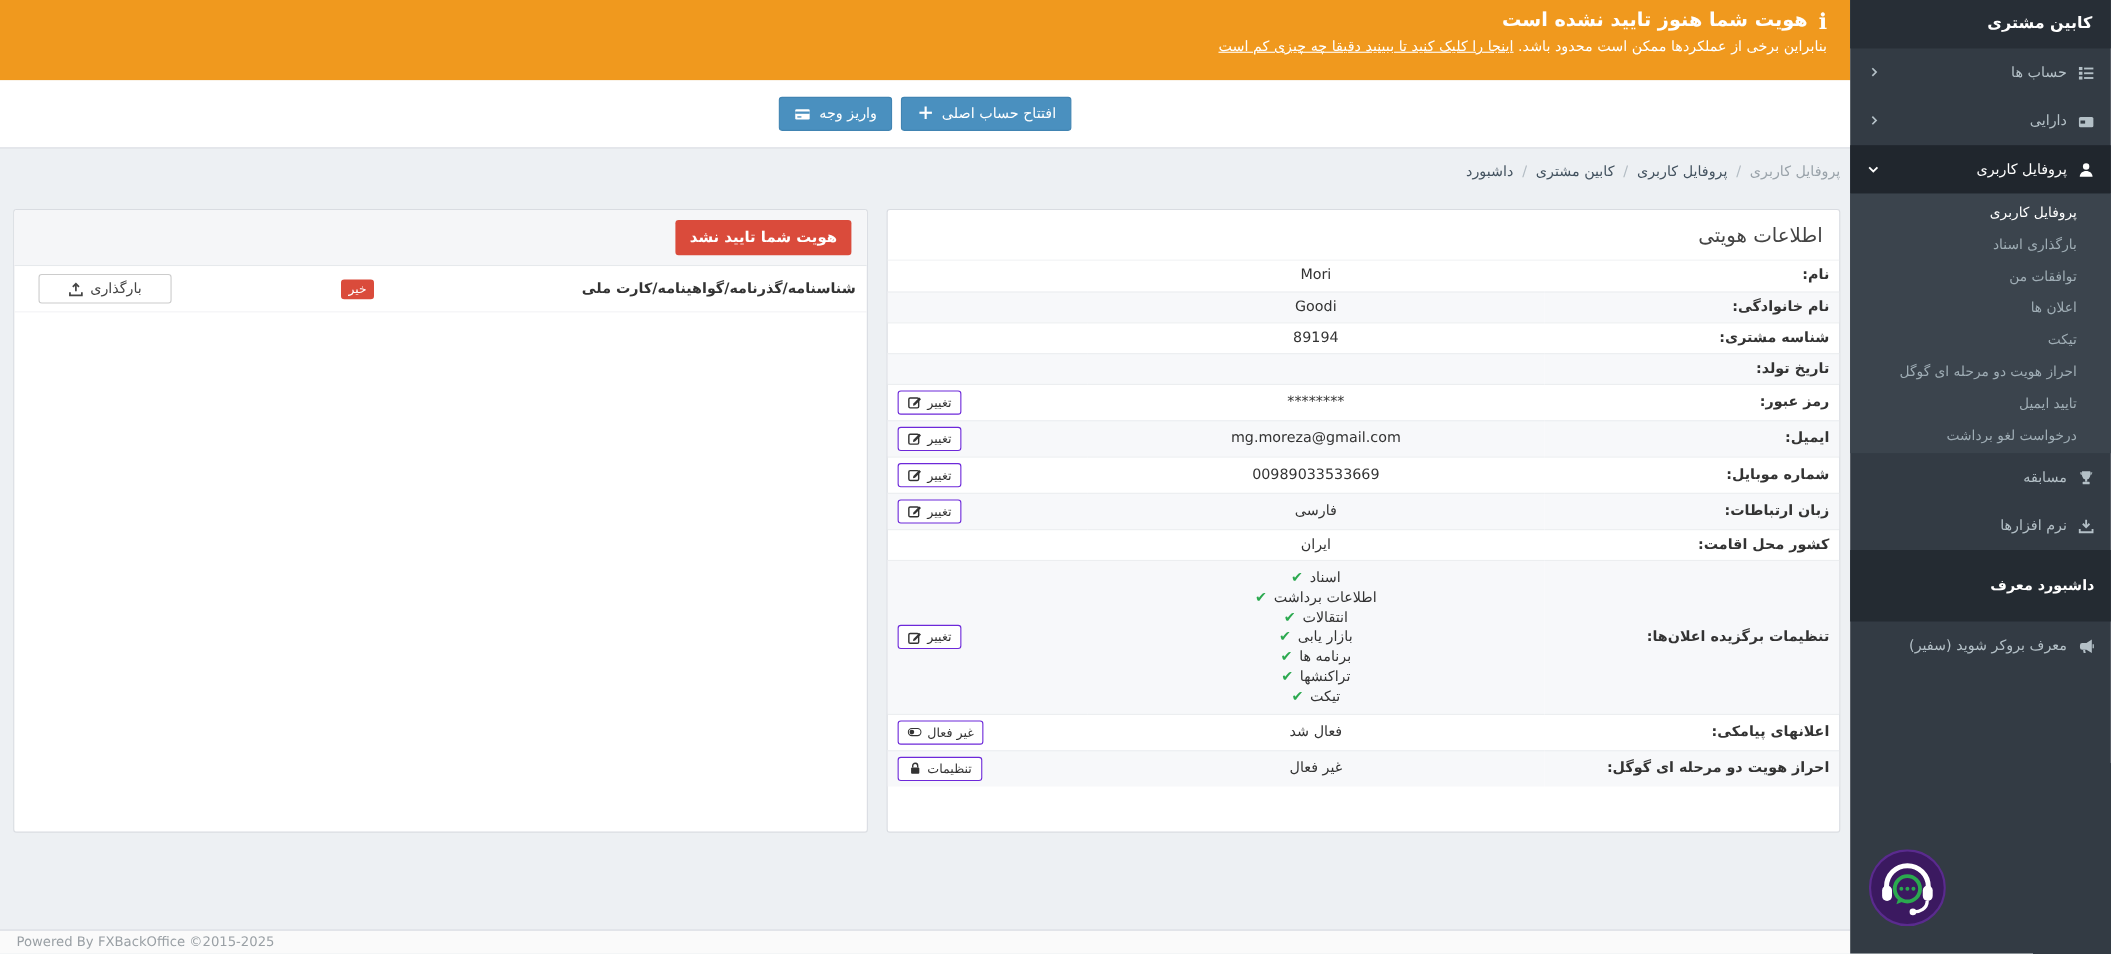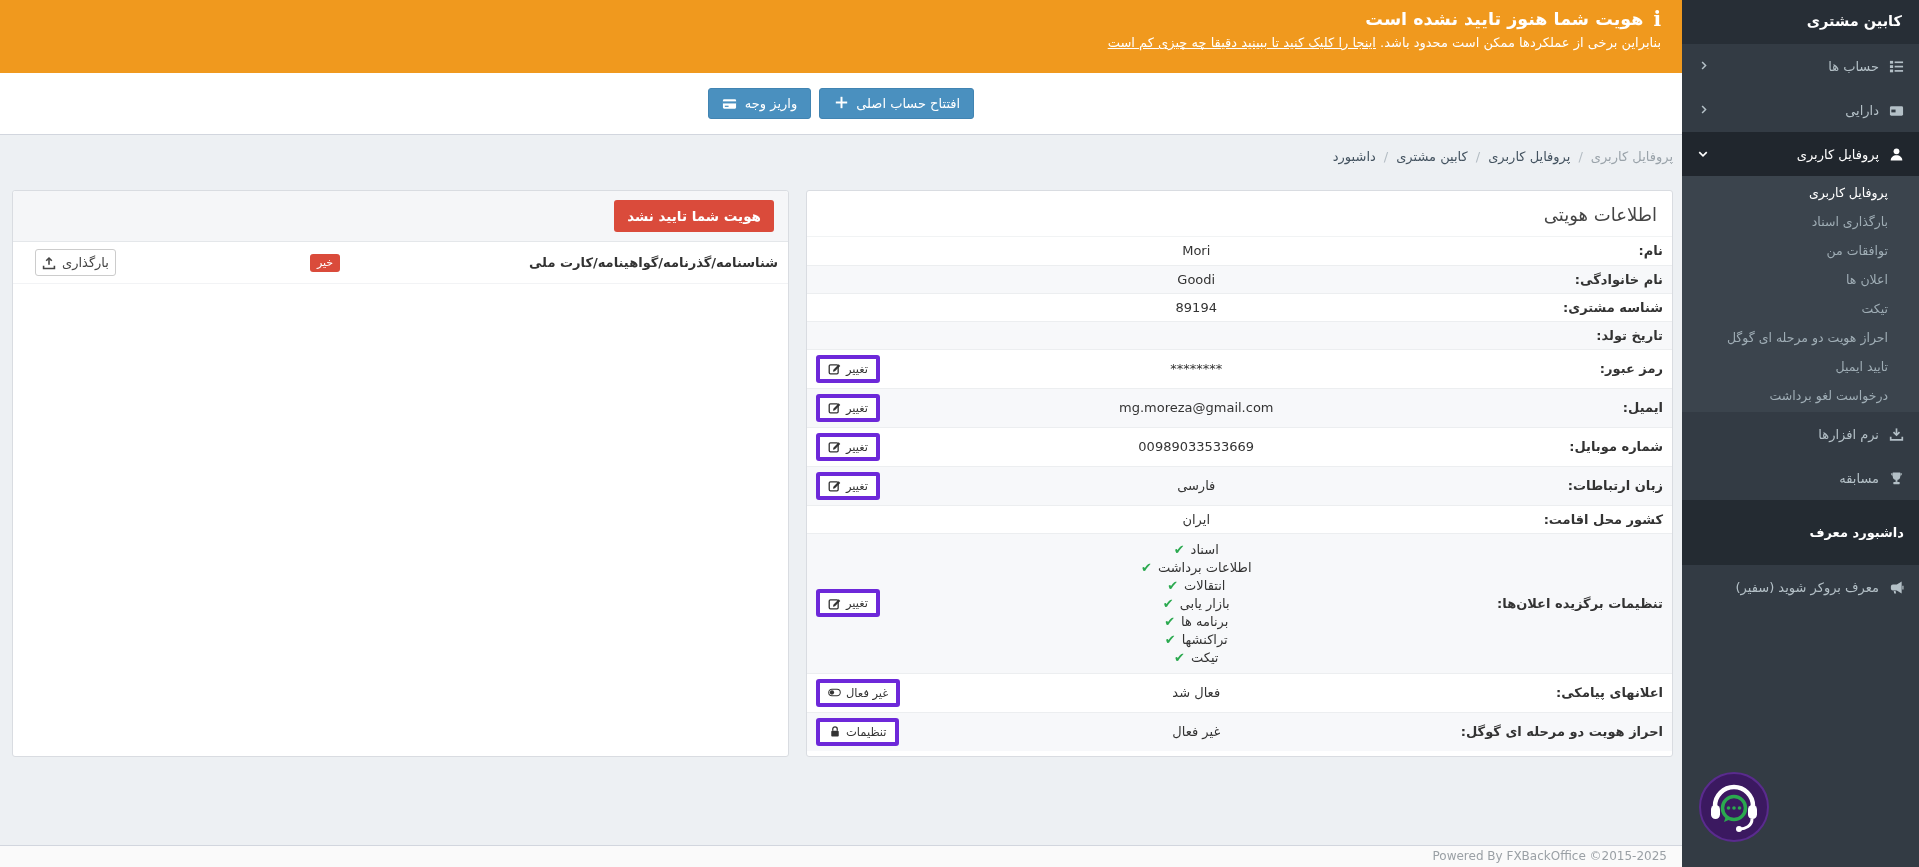--- a/index.html
+++ b/index.html
@@ -49,38 +49,38 @@
 
   .panel-info h2 { font-size:18px; font-weight:400; color:#444; padding:13px 15px 11px; border-bottom:1px solid #f1f3f4; }
   table.info { width:100%; border-collapse:collapse; font-size:13px; }
   table.info td { padding:5px 9px; border-top:1px solid #eceef0; height:28px; vertical-align:middle; }
   table.info tr:first-child td { border-top:none; }
   table.info tr:nth-child(even) td { background:#f7f8fa; }
   td.lbl { text-align:right; font-weight:bold; width:31%; color:#333; }
   td.val { text-align:center; width:48%; }
   td.act { text-align:left; width:21%; padding-left:8px; }
 
-  .btn-sm { display:inline-flex; align-items:center; gap:5px; background:#fff; border:4px solid #6d28d9; border-radius:3px; padding:3px 8px; font-size:11.5px; color:#333; cursor:pointer; font-family:inherit; }
+  .btn-sm { display:inline-flex; align-items:center; gap:5px; background:#fff; border:1px solid #6d28d9; border-radius:3px; padding:3px 8px; font-size:11.5px; color:#333; cursor:pointer; font-family:inherit; }
   .btn-sm .sic { width:13px; height:13px; display:inline-flex; }
 
   .opts { display:flex; flex-direction:column; gap:3px; padding:3px 0; }
   .opt { display:flex; justify-content:center; align-items:center; gap:6px; }
   .check { color:#2ba94f; font-weight:bold; font-size:13px; line-height:1; }
 
   .docs-header { background:#f5f6f8; border-bottom:1px solid #e4e7ea; padding:9px 14px; border-radius:3px 3px 0 0; }
   .badge-big { display:inline-block; background:#da4b3b; color:#fff; font-size:13.5px; font-weight:bold; padding:8px 13px; border-radius:3px; }
   .doc-row { display:flex; align-items:center; padding:7px 10px 7px 22px; border-bottom:1px solid #f2f3f5; }
   .doc-name { flex:1; font-weight:bold; font-size:13px; }
   .doc-status { width:150px; text-align:center; }
   .badge-sm { display:inline-block; background:#da4b3b; color:#fff; font-size:11px; padding:2.5px 7px; border-radius:3px; }
   .doc-action { width:215px; display:flex; justify-content:flex-end; }
-  .btn-upload { display:inline-flex; align-items:center; gap:6px; background:#fff; border:1px solid #ccc; border-radius:3px; padding:5px 6px; font-size:13px; color:#444; cursor:pointer; font-family:inherit;justify-content:center; }
+  .btn-upload { display:inline-flex; align-items:center; gap:6px; background:#fff; border:1px solid #ccc; border-radius:3px; padding:5px 26px; font-size:13px; color:#444; cursor:pointer; font-family:inherit;justify-content:center; }
   .btn-upload .sic { width:14px; height:14px; display:inline-flex; }
 
-  .footer { height:22px; background:#fafafa; border-top:1px solid #d2d6de; font-size:12px; color:#9aa0a5; direction:ltr; text-align:right; padding:3px 15px 0; }
+  .footer { height:22px; background:#fafafa; border-top:1px solid #d2d6de; font-size:12px; color:#9aa0a5; direction:ltr; padding:3px 15px 0; }
   svg { display:block; }
 </style>
 </head>
 <body>
 
 <div class="app">
 
   <aside class="sidebar">
     <div class="sb-header">کابین مشتری</div>
 
@@ -139,40 +139,40 @@
       <span class="sub-item">توافقات من</span>
       <span class="sub-item">اعلان ها</span>
       <span class="sub-item">تیکت</span>
       <span class="sub-item">احراز هویت دو مرحله ای گوگل</span>
       <span class="sub-item">تایید ایمیل</span>
       <span class="sub-item">درخواست لغو برداشت</span>
     </div>
 
     <div class="nav-item">
       <span class="ic">
-        <svg width="15" height="15" viewBox="0 0 16 16" fill="none" stroke="currentColor" stroke-width="1.8">
-            <path d="M8 1.5v7"></path>
-            <polyline points="4.8,5.5 8,8.7 11.2,5.5"></polyline>
-            <path d="M1.8 10.5v3.2h12.4v-3.2"></path>
-          </svg>
-      </span>
-      <span>نرم افزارها</span>
-    </div>
-
-    <div class="nav-item">
-      <span class="ic">
         <svg width="15" height="15" viewBox="0 0 16 16" fill="currentColor">
             <path d="M4 1.5h8v4a4 4 0 0 1-8 0z"></path>
             <path d="M2 2.5h2v2.8A2.6 2.6 0 0 1 2 2.5z" opacity=".8"></path>
             <path d="M14 2.5h-2v2.8a2.6 2.6 0 0 0 2-2.8z" opacity=".8"></path>
             <rect x="7" y="9" width="2" height="2.6"></rect>
             <rect x="4.6" y="11.8" width="6.8" height="2.4" rx=".5"></rect>
           </svg>
       </span>
       <span>مسابقه</span>
+    </div>
+
+    <div class="nav-item">
+      <span class="ic">
+        <svg width="15" height="15" viewBox="0 0 16 16" fill="none" stroke="currentColor" stroke-width="1.8">
+            <path d="M8 1.5v7"></path>
+            <polyline points="4.8,5.5 8,8.7 11.2,5.5"></polyline>
+            <path d="M1.8 10.5v3.2h12.4v-3.2"></path>
+          </svg>
+      </span>
+      <span>نرم افزارها</span>
     </div>
 
 
     <div class="nav-section">داشبورد معرف</div>
 
     <div class="nav-item">
       <span class="ic">
         <svg width="15" height="15" viewBox="0 0 16 16" fill="currentColor">
             <path d="M13.5 1.5v13l-5.2-3.2H4.2a2.2 2.2 0 0 1-2.2-2.2V7a2.2 2.2 0 0 1 2.2-2.2h4.1z"></path>
             <path d="M5 11.6h2l.6 2.9H5.6z"></path>

